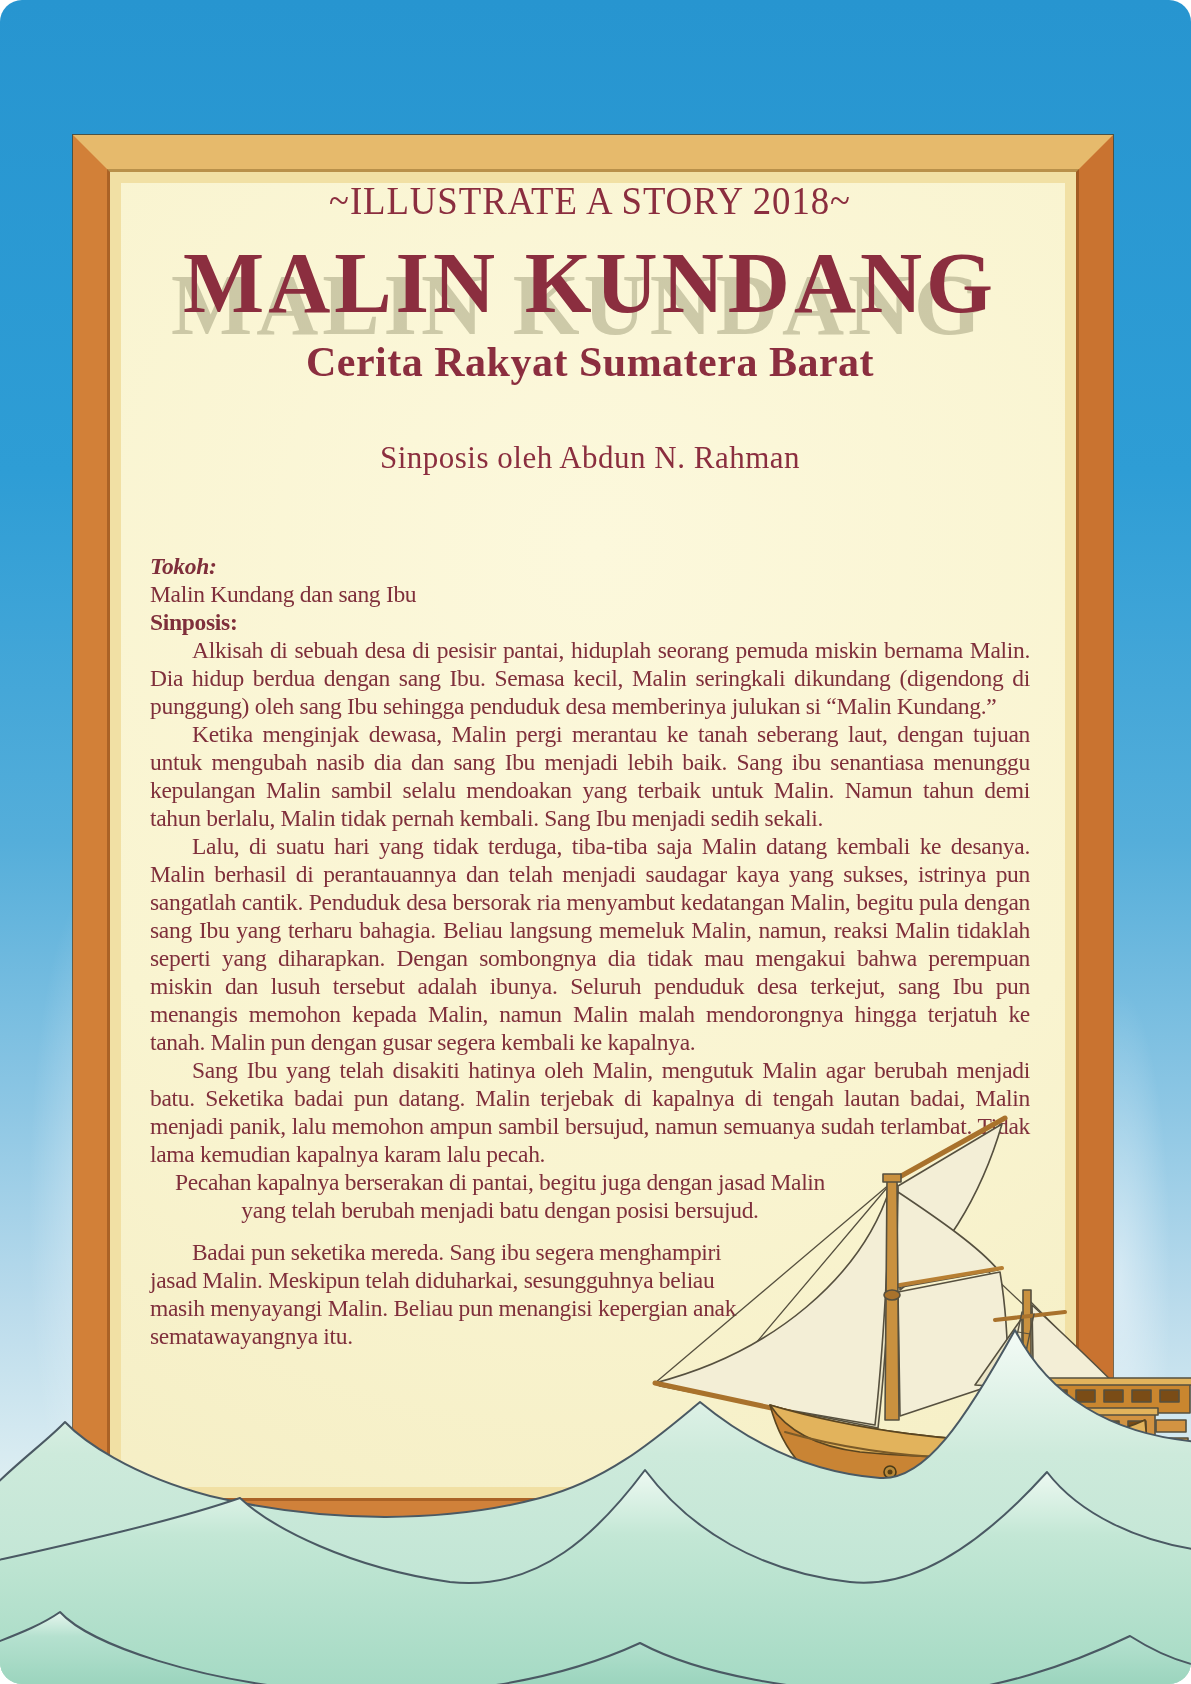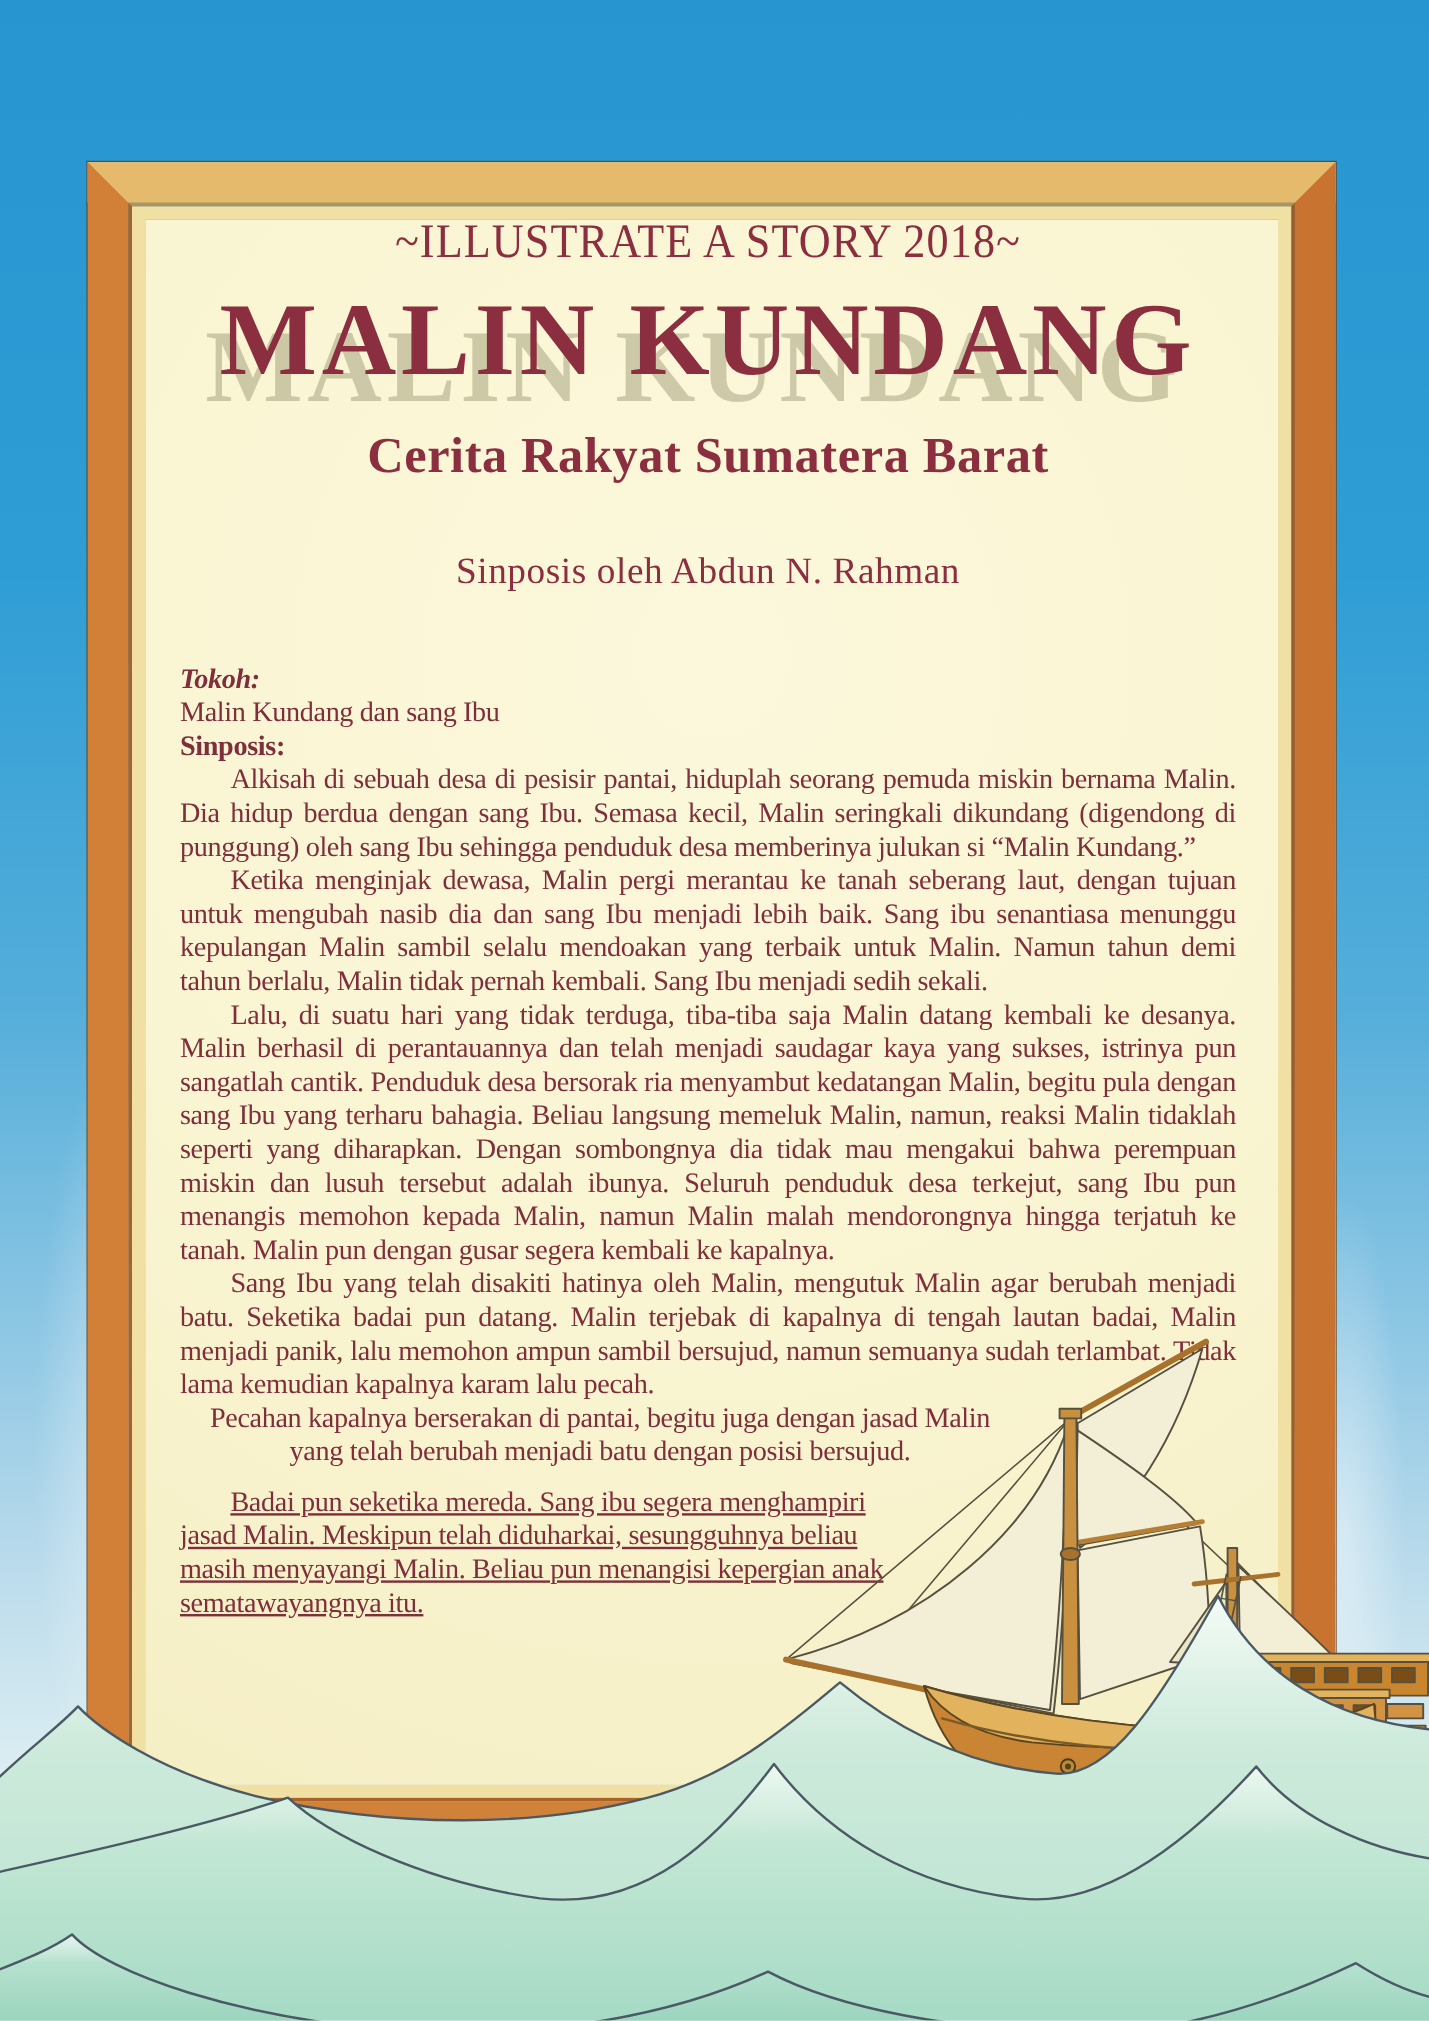--- a/index.html
+++ b/index.html
@@ -5,20 +5,21 @@
   html,body{margin:0;padding:0;}
   .page{
     position:relative;
     width:1191px;height:1684px;
     overflow:hidden;
     font-family:"Liberation Serif","DejaVu Serif",serif;
     background:
       radial-gradient(closest-side at 8% 72%, rgba(255,255,255,.40), rgba(255,255,255,0) 70%),
       radial-gradient(closest-side at 94% 76%, rgba(255,255,255,.45), rgba(255,255,255,0) 72%),
       linear-gradient(180deg,#2795d0 0%,#2e9dd5 28%,#55aeda 50%,#8ec7e4 66%,#bcdcec 78%,#ddeef2 88%,#e9f4f2 100%);
+    border-radius: 22px;
   }
   
   .frame{
     position:absolute;left:73px;top:135px;width:1040px;height:1400px;
     box-sizing:border-box;
     border-style:solid;border-width:34px;
     border-top-color:#e6ba6c;
     border-left-color:#d28038;
     border-right-color:#c97330;
     border-bottom-color:#d0813a;
@@ -53,38 +54,38 @@
     white-space:nowrap;
   }
   .story-title{
     margin-top:12px;
     font-size:86px;line-height:94px;font-weight:700;letter-spacing:4px;
     white-space:nowrap;
     text-shadow:-12px 22px 0 rgba(148,146,110,.45);
     text-align:center;
   }
   .story-subtitle{
-    margin-top:26px;
+    margin-top:8px;
     font-size:42px;line-height:48px;font-weight:700;letter-spacing:.5px;
   }
   .credit-line{
     margin-top:54px;
     font-size:31px;line-height:36px;letter-spacing:.5px;
   }
   
   .body-block{
     position:absolute;left:150px;top:552px;width:880px;z-index:2;
     color:#7f2f3b;font-size:23.5px;line-height:28px;letter-spacing:-.3px;
   }
   .body-block p{margin:0;}
   .label{font-weight:700;font-style:italic;}
   .syn-label{margin-top:18px;font-weight:700;}
   .para{ text-align:justify; text-indent:42px; }
   .para-wrap1{ max-width:700px; text-align:center; text-indent:0; }
-  .para-wrap2{ max-width:590px; text-align:left; text-indent:42px; margin-top:14px !important;text-decoration:underline; }
+  .para-wrap2{ max-width:590px; text-align:left; text-indent:42px; margin-top:14px !important; }
   
   .ship-svg{position:absolute;left:560px;top:1080px;z-index:3;}
   .waves-svg{position:absolute;left:0;top:1300px;z-index:4;}
 </style>
 </head>
 <body>
 
 <div class="page">
 
   <div class="frame">

